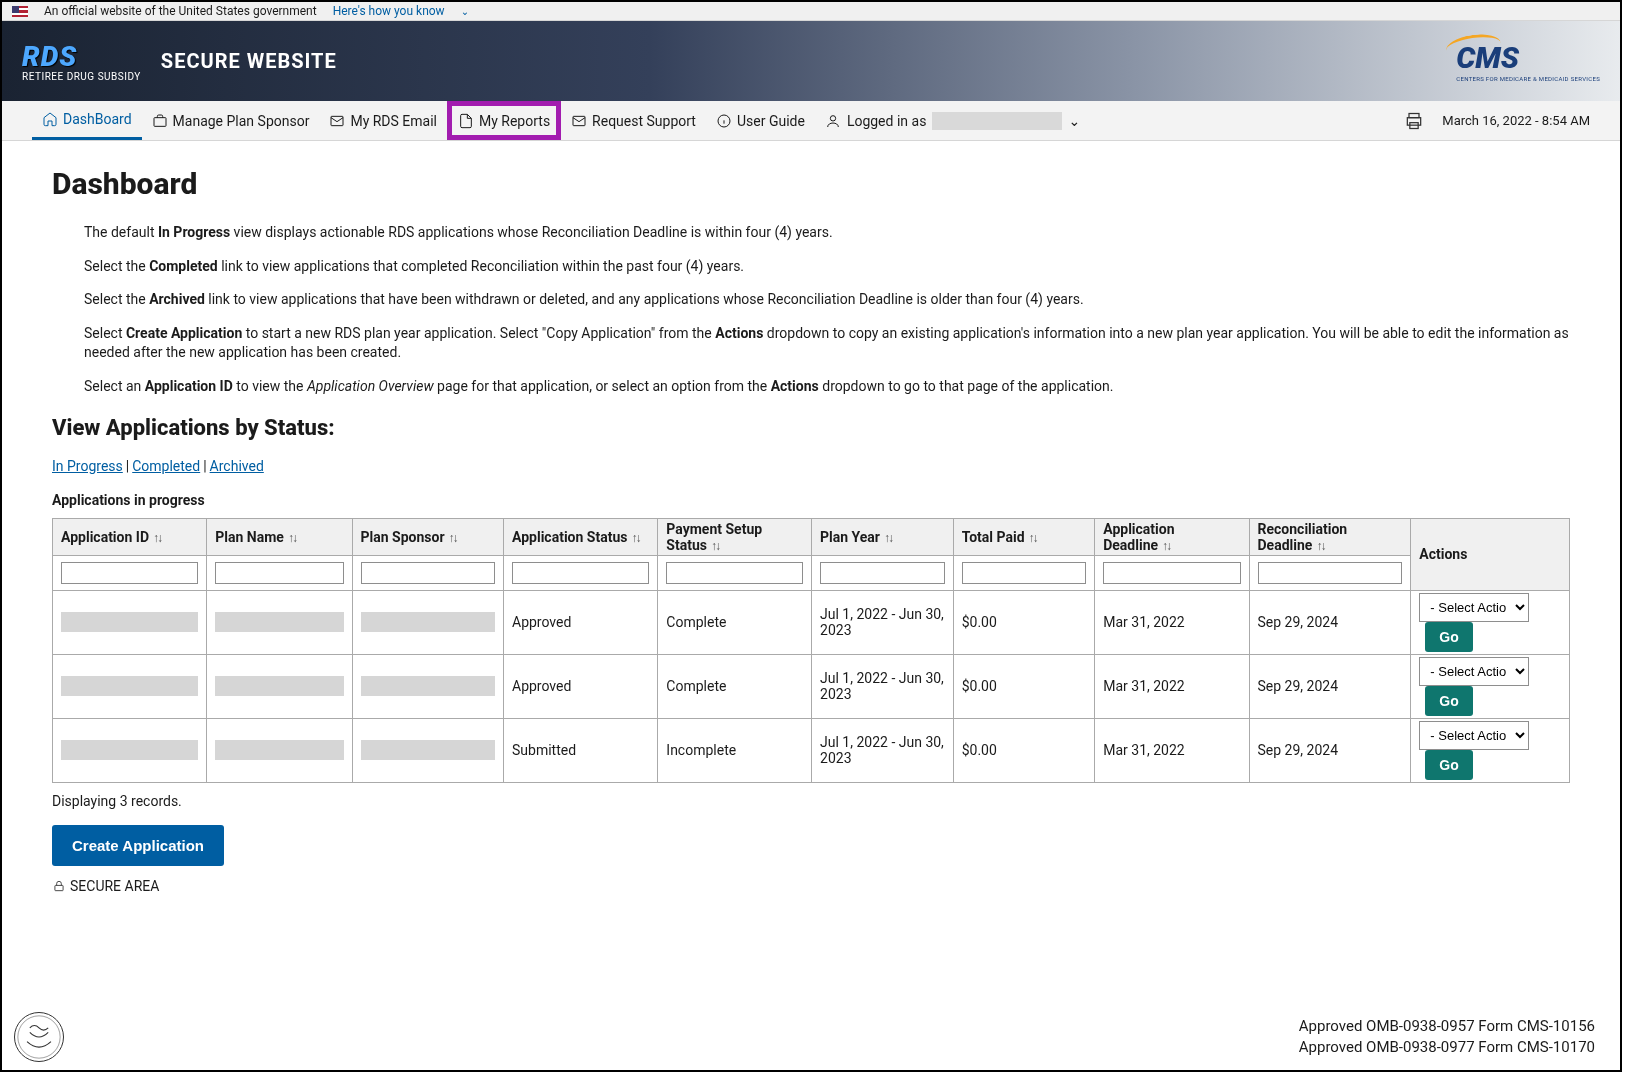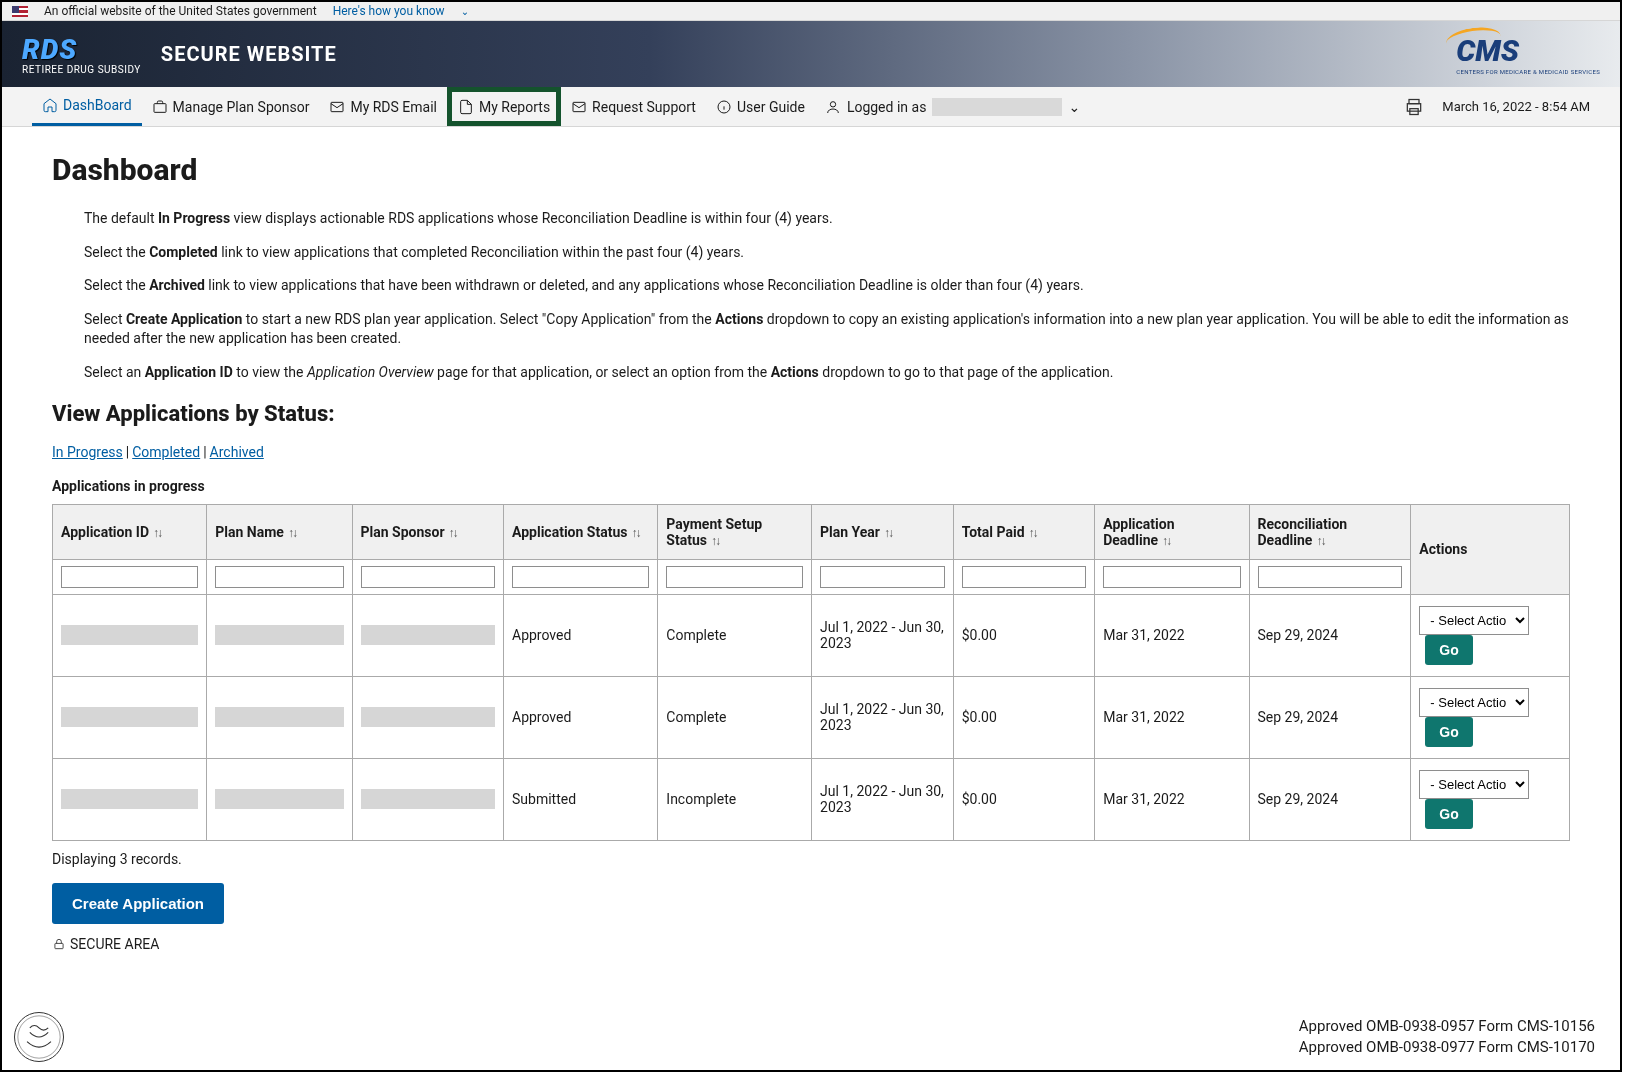--- a/index.html
+++ b/index.html
@@ -3,48 +3,48 @@
 <meta charset="utf-8">
 <style>
 * { box-sizing: border-box; margin: 0; padding: 0; }
 body { font-family: -apple-system, BlinkMacSystemFont, "Segoe UI", Roboto, Helvetica, Arial, sans-serif; font-size: 14px; color: #1b1b1b; background: #fff; }
 .outer { border: 2px solid #000; width: 1622px; min-height: 1072px; display: flex; flex-direction: column; }
 .gov-banner { background: #f0f0f0; padding: 2px 10px; font-size: 12px; display: flex; align-items: center; gap: 16px; border-bottom: 1px solid #d6d6d6; }
 .flag { width: 16px; height: 11px; background: linear-gradient(to bottom, #b22234 0%, #b22234 20%, #fff 20%, #fff 40%, #b22234 40%, #b22234 60%, #fff 60%, #fff 80%, #b22234 80%); position: relative; }
 .flag::before { content: ""; position: absolute; width: 7px; height: 7px; background: #3c3b6e; top: 0; left: 0; }
 .gov-link { color: #005ea2; text-decoration: none; }
 .chev-small { color: #005ea2; font-size: 10px; }
-.header-grad { background: linear-gradient(to right, #1a2332 0%, #34405a 40%, #8a94a6 70%, #e8ebee 100%); padding: 10px 20px; display: flex; align-items: center; justify-content: space-between; height: 66px; }
+.header-grad { background: linear-gradient(to right, #1a2332 0%, #34405a 40%, #8a94a6 70%, #e8ebee 100%); padding: 10px 20px; display: flex; align-items: center; justify-content: space-between; height: 80px; }
 .logo-area { display: flex; align-items: center; gap: 20px; }
 .rds-logo { color: #4da8ff; font-size: 28px; font-weight: 900; font-style: italic; letter-spacing: 1px; position: relative; text-shadow: 1px 1px 1px #000; }
 .rds-sub { color: #fff; font-size: 10px; letter-spacing: 0.5px; margin-top: -2px; }
 .secure-title { color: #fff; font-size: 20px; font-weight: 700; letter-spacing: 1px; }
 .cms-logo { font-style: italic; font-weight: 900; color: #1a3e7a; font-size: 30px; position: relative; }
 .cms-logo::before { content: ""; position: absolute; width: 55px; height: 20px; border-top: 3px solid #f5a623; border-radius: 50% 50% 0 0; top: -5px; left: -10px; transform: rotate(-8deg); }
 .cms-sub { font-size: 6px; color: #1a3e7a; letter-spacing: 0.3px; font-weight: 400; font-style: normal; }
 .navbar { background: #f3f3f3; border-bottom: 1px solid #d6d6d6; padding: 0 30px; display: flex; align-items: center; justify-content: space-between; height: 40px; }
 .nav-left { display: flex; align-items: center; height: 100%; }
 .nav-item { display: flex; align-items: center; gap: 5px; padding: 0 10px; height: 100%; cursor: pointer; color: #1b1b1b; font-size: 14px; }
 .nav-item.active { color: #005ea2; border-bottom: 3px solid #005ea2; }
 .nav-item .ico { width: 16px; height: 16px; }
-.highlight-box { border: 5px solid #14532d; padding: 4px 6px; }
+.highlight-box { border: 5px solid #a21caf; padding: 4px 6px; }
 .nav-right { display: flex; align-items: center; gap: 18px; font-size: 13px; }
 .logged-bar { display: flex; gap: 6px; }
 .logged-field { background: #d9d9d9; width: 130px; height: 18px; display: inline-block; }
 .print-ico { width: 20px; height: 20px; }
 .content { padding: 25px 50px 20px 50px; flex: 1; }
 h1 { font-size: 30px; font-weight: 800; margin-bottom: 22px; }
 .para { margin-bottom: 14px; font-size: 14px; line-height: 1.4; margin-left: 32px; }
 h2 { font-size: 22px; font-weight: 800; margin: 18px 0; }
 .tabs { font-size: 14px; margin-bottom: 18px; }
 .tabs a { color: #005ea2; text-decoration: underline; }
 .tabs .sep { color: #1b1b1b; margin: 0 3px; }
 .sub-title { font-weight: 700; font-size: 14px; margin-bottom: 10px; }
 table { border-collapse: collapse; width: 100%; margin-bottom: 10px; }
-th, td { border: 1px solid #aaa; padding: 11px 8px; text-align: left; vertical-align: middle; font-size: 14px; }
+th, td { border: 1px solid #aaa; padding: 2px 8px; text-align: left; vertical-align: middle; font-size: 14px; }
 th { background: #f0f0f0; font-weight: 700; }
 th .sort { font-size: 12px; color: #555; margin-left: 4px; letter-spacing: -2px; }
 tr.filter-row td { padding: 6px 8px; }
 .filter-inp { width: 100%; height: 22px; border: 1px solid #8e8e8e; padding: 2px; }
 .redact { background: #d6d6d6; height: 20px; width: 100%; display: block; }
 .sel-act { border: 1px solid #8e8e8e; padding: 5px 6px; font-size: 13px; background: #fff; width: 110px; }
 .go-btn { background: #0f766e; color: #fff; border: none; padding: 7px 14px; font-size: 14px; font-weight: 600; margin-left: 6px; cursor: pointer; border-radius: 3px; }
 .records { font-size: 14px; margin-bottom: 16px; }
 .create-btn { background: #005ea2; color: #fff; border: none; padding: 12px 20px; font-size: 15px; font-weight: 600; cursor: pointer; border-radius: 3px; }
 .secure-area { margin-top: 12px; font-size: 14px; display: flex; align-items: center; gap: 4px; }

